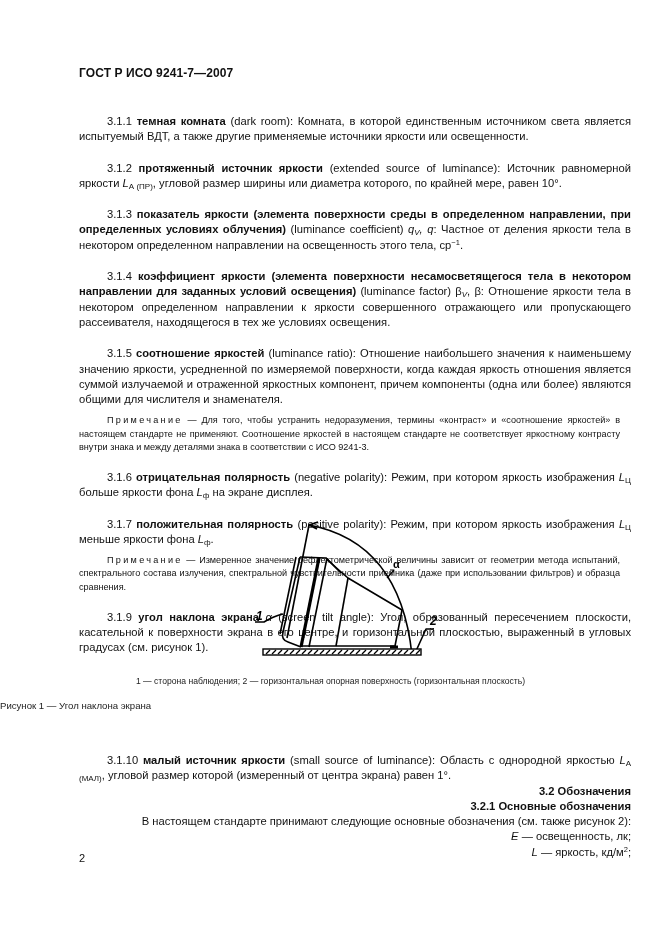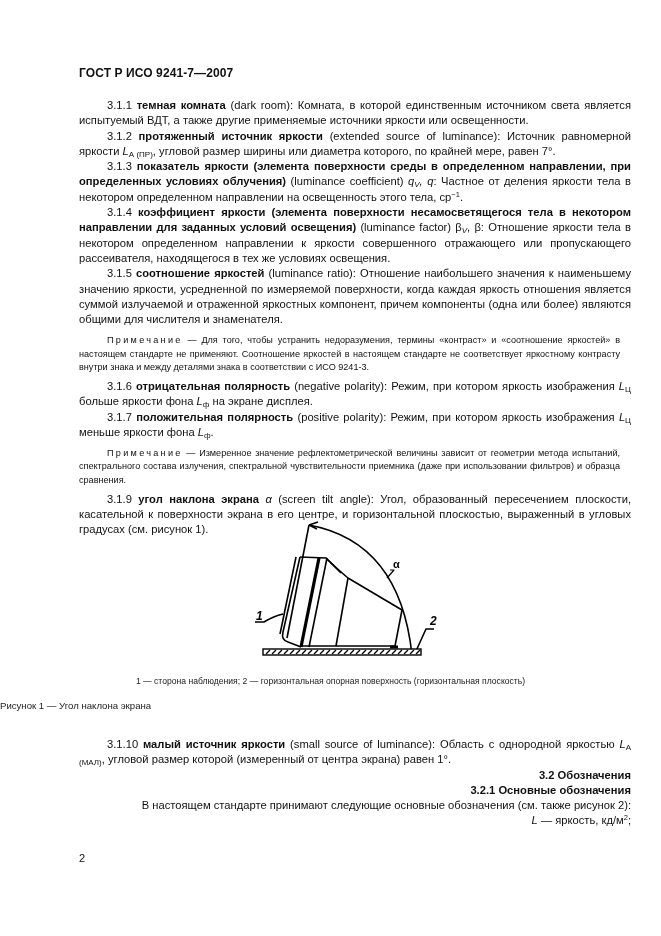--- a/index.html
+++ b/index.html
@@ -6,21 +6,21 @@
   body {
     width: 661px; height: 936px; position: relative; overflow: hidden;
     font-family: "Liberation Sans", sans-serif; color: #111; font-size: 11.2px;
   }
   .page-header {
     position: absolute; left: 79px; top: 66px;
     font-weight: bold; font-size: 12px; letter-spacing: 0.1px;
   }
   .content { position: absolute; left: 79px; width: 552px; top: 98px; }
   .p { margin: 0; line-height: 15.3px; text-align: justify; }
-  .p.indent { text-indent: 28px; }
+  .p.indent { text-indent: 28px; margin-top: 16px; }
   .b { font-weight: bold; }
   .i { font-style: italic; }
   sub { font-size: 8px; vertical-align: -2px; line-height: 0; }
   sup { font-size: 7.5px; vertical-align: 4px; line-height: 0; }
   .note {
     font-size: 9.1px; line-height: 13.2px; text-align: justify;
     margin: 7px 11px 5px 0; text-indent: 28px;
   }
   .spaced { letter-spacing: 2.3px; }
   .figure { position: absolute; left: 240px; top: 512px; width: 220px; height: 160px; }
@@ -37,21 +37,21 @@
   .page-num { position: absolute; left: 79px; top: 852px; font-size: 11px; }
 </style>
 </head>
 <body>
 
 <div class="page-header">ГОСТ Р ИСО 9241-7—2007</div>
 
 <div class="content">
   <p class="p indent"><span>3.1.1</span>&nbsp;<span class="b">темная комната</span><span> (dark room):</span><span>  Комната, в которой единственным источником света является испытуемый ВДТ, а также другие применяемые источники яркости или освещенности.</span></p>
 
-  <p class="p indent"><span>3.1.2</span>&nbsp;<span class="b">протяженный источник яркости</span><span> (extended source of luminance):</span><span>  Источник равномерной яркости </span><span class="i">L</span><sub>А (ПР)</sub><span>, угловой размер ширины или диаметра которого,  по крайней мере, равен 7°.</span></p>
+  <p class="p indent"><span>3.1.2</span>&nbsp;<span class="b">протяженный источник яркости</span><span> (extended source of luminance):</span><span>  Источник равномерной яркости </span><span class="i">L</span><sub>А (ПР)</sub><span>, угловой размер ширины или диаметра которого,  по крайней мере, равен 10°.</span></p>
 
   <p class="p indent"><span>3.1.3</span>&nbsp;<span class="b">показатель яркости (элемента поверхности среды в определенном направлении, при определенных условиях облучения)</span><span> (luminance coefficient) </span><span class="i">q</span><sub class="i">V</sub><span class="i">, q</span><span>:  Частное от деления яркости тела в некотором определенном направлении на освещенность этого тела, ср</span><sup>−1</sup><span>.</span></p>
 
   <p class="p indent"><span>3.1.4</span>&nbsp;<span class="b">коэффициент яркости (элемента поверхности несамосветящегося тела в некотором направлении для заданных условий освещения)</span><span> (luminance factor) β</span><sub class="i">V</sub><span>, β:  Отношение яркости тела в некотором определенном направлении к яркости совершенного отражающего или пропускающего рассеивателя, находящегося в тех же условиях освещения.</span></p>
 
   <p class="p indent"><span>3.1.5</span>&nbsp;<span class="b">соотношение яркостей</span><span> (luminance ratio):</span><span>  Отношение наибольшего значения к наименьшему значению яркости, усредненной по измеряемой поверхности, когда каждая яркость отношения является суммой излучаемой и отраженной яркостных компонент, причем компоненты (одна или более) являются общими для числителя и знаменателя.</span></p>
 
   <p class="note"><span class="spaced">Примечание</span><span> — Для того, чтобы устранить недоразумения, термины «контраст» и «соотношение яркостей» в настоящем стандарте не применяют. Соотношение яркостей в настоящем стандарте не соответствует яркостному контрасту внутри знака и между деталями знака в соответствии с ИСО 9241-3.</span></p>
 
   <p class="p indent"><span>3.1.6</span>&nbsp;<span class="b">отрицательная полярность</span><span> (negative polarity):</span><span>  Режим, при котором яркость изображения </span><span class="i">L</span><sub>Ц</sub><span> больше яркости фона </span><span class="i">L</span><sub>ф</sub><span> на экране дисплея.</span></p>
@@ -130,16 +130,17 @@
 </div>
 
 <div class="fig-legend">1 — сторона наблюдения; 2 — горизонтальная опорная поверхность (горизонтальная плоскость)</div>
 <div class="fig-caption">Рисунок 1 — Угол наклона экрана</div>
 
 <div class="content2">
   <p class="p indent"><span>3.1.10</span>&nbsp;<span class="b">малый источник яркости</span><span> (small source of luminance):</span><span>  Область с однородной яркостью </span><span class="i">L</span><sub>А (МАЛ)</sub><span>, угловой размер которой (измеренный от центра экрана) равен 1°.</span></p>
   <p class="list-item b">3.2  Обозначения</p>
   <p class="list-item b">3.2.1  Основные обозначения</p>
   <p class="list-item">В настоящем стандарте принимают следующие основные обозначения (см. также рисунок 2):</p>
+  <p class="list-item"><span class="i">E</span><span> — освещенность, лк;</span></p>
   <p class="list-item"><span class="i">L</span><span> — яркость, кд/м</span><sup>2</sup><span>;</span></p>
 </div>
 
 <div class="page-num">2</div>
 
 </body></html>

